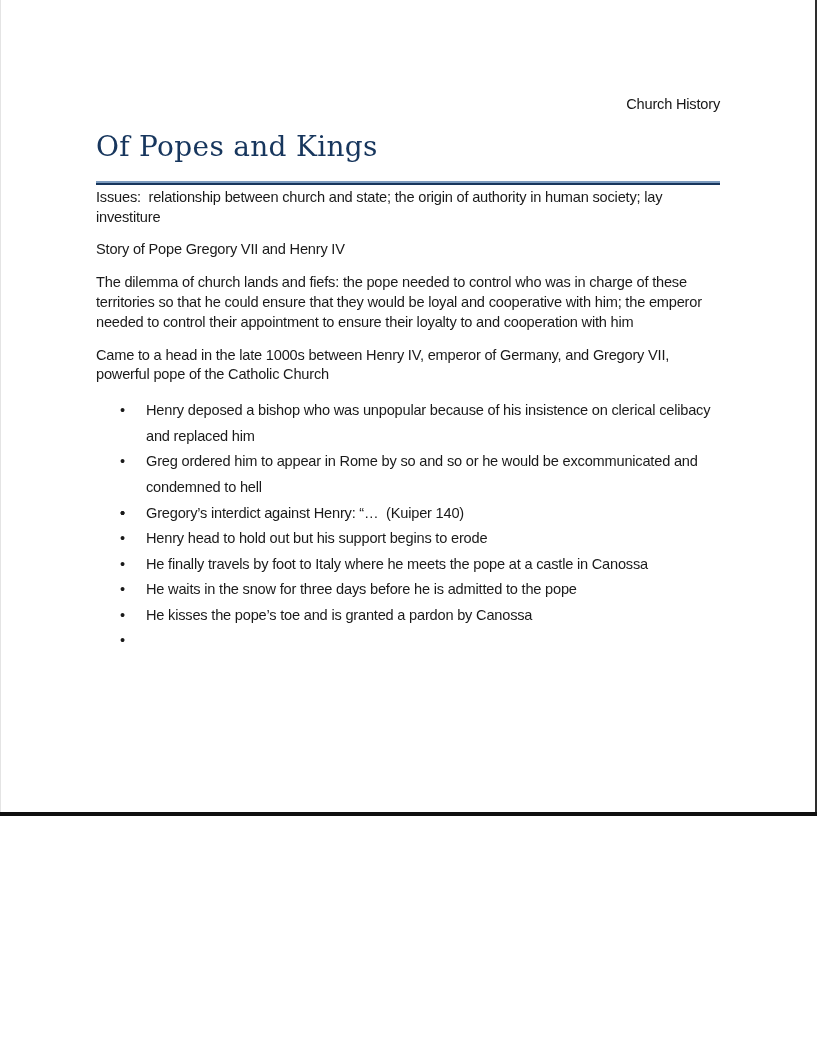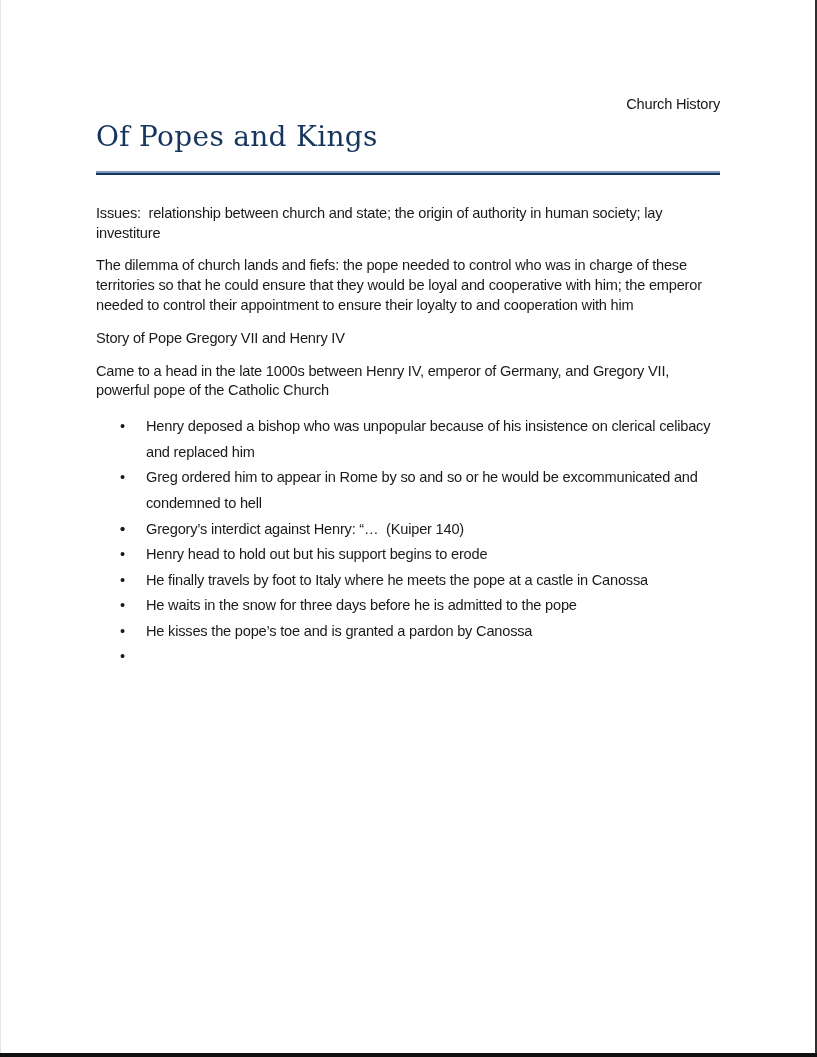--- a/index.html
+++ b/index.html
@@ -11,21 +11,21 @@
     height: 1057px;
     background: #ffffff;
     position: relative;
     overflow: hidden;
     font-family: "Liberation Sans", sans-serif;
     color: #1a1a1a;
   }
   .page {
     position: relative;
     width: 817px;
-    height: 1057px;
+    height: 816px;
     background: #ffffff;
     box-sizing: border-box;
   }
   .edge-left {
     position: absolute;
     left: 0; top: 0; bottom: 0;
     width: 1px;
     background: #e4e4e4;
   }
   .edge-right {
@@ -48,36 +48,36 @@
   }
   .header-right {
     margin-top: 95px;
     text-align: right;
     font-size: 14.6px;
     line-height: 18px;
     letter-spacing: -0.2px;
     color: #161616;
   }
   .doc-title {
-    margin-top: 9px;
+    margin-top: 19px;
     font-family: "DejaVu Serif", serif;
     font-weight: normal;
     font-size: 28px;
     line-height: 30px;
     letter-spacing: 0.3px;
     color: #17365d;
   }
   .title-rule {
     margin-top: 4px;
     height: 4px;
     width: 624px;
     background: linear-gradient(to bottom, #7d9cbf 0%, #7d9cbf 45%, #17365d 45%, #17365d 100%);
   }
   .body-copy {
-    margin-top: 29px;
+    margin-top: 3px;
   }
   p.para {
     margin: 0 0 13px 0;
     font-size: 14.6px;
     line-height: 19.8px;
     letter-spacing: -0.2px;
     white-space: pre-wrap;
     color: #1a1a1a;
   }
   ul.notes {
@@ -112,22 +112,22 @@
   <div class="edge-bottom"></div>
 
   <div class="content">
     <div class="header-right">Church History</div>
 
     <h1 class="doc-title">Of Popes and Kings</h1>
     <div class="title-rule"></div>
 
     <div class="body-copy">
       <p class="para">Issues:  relationship between church and state; the origin of authority in human society; lay investiture</p>
+      <p class="para">Story of Pope Gregory VII and Henry IV</p>
       <p class="para">The dilemma of church lands and fiefs: the pope needed to control who was in charge of these territories so that he could ensure that they would be loyal and cooperative with him; the emperor needed to control their appointment to ensure their loyalty to and cooperation with him</p>
-      <p class="para">Story of Pope Gregory VII and Henry IV</p>
       <p class="para">Came to a head in the late 1000s between Henry IV, emperor of Germany, and Gregory VII, powerful pope of the Catholic Church</p>
 
       <ul class="notes">
         <li><span class="bullet-dot">•</span><span>Henry deposed a bishop who was unpopular because of his insistence on clerical celibacy and replaced him</span></li>
         <li><span class="bullet-dot">•</span><span>Greg ordered him to appear in Rome by so and so or he would be excommunicated and condemned to hell</span></li>
         <li><span class="bullet-dot">•</span></li>
         <li><span class="bullet-dot">•</span><span>Gregory’s interdict against Henry: “…  (Kuiper 140)</span></li>
         <li><span class="bullet-dot">•</span><span>Henry head to hold out but his support begins to erode</span></li>
         <li><span class="bullet-dot">•</span><span>He finally travels by foot to Italy where he meets the pope at a castle in Canossa</span></li>
         <li><span class="bullet-dot">•</span><span>He waits in the snow for three days before he is admitted to the pope</span></li>

